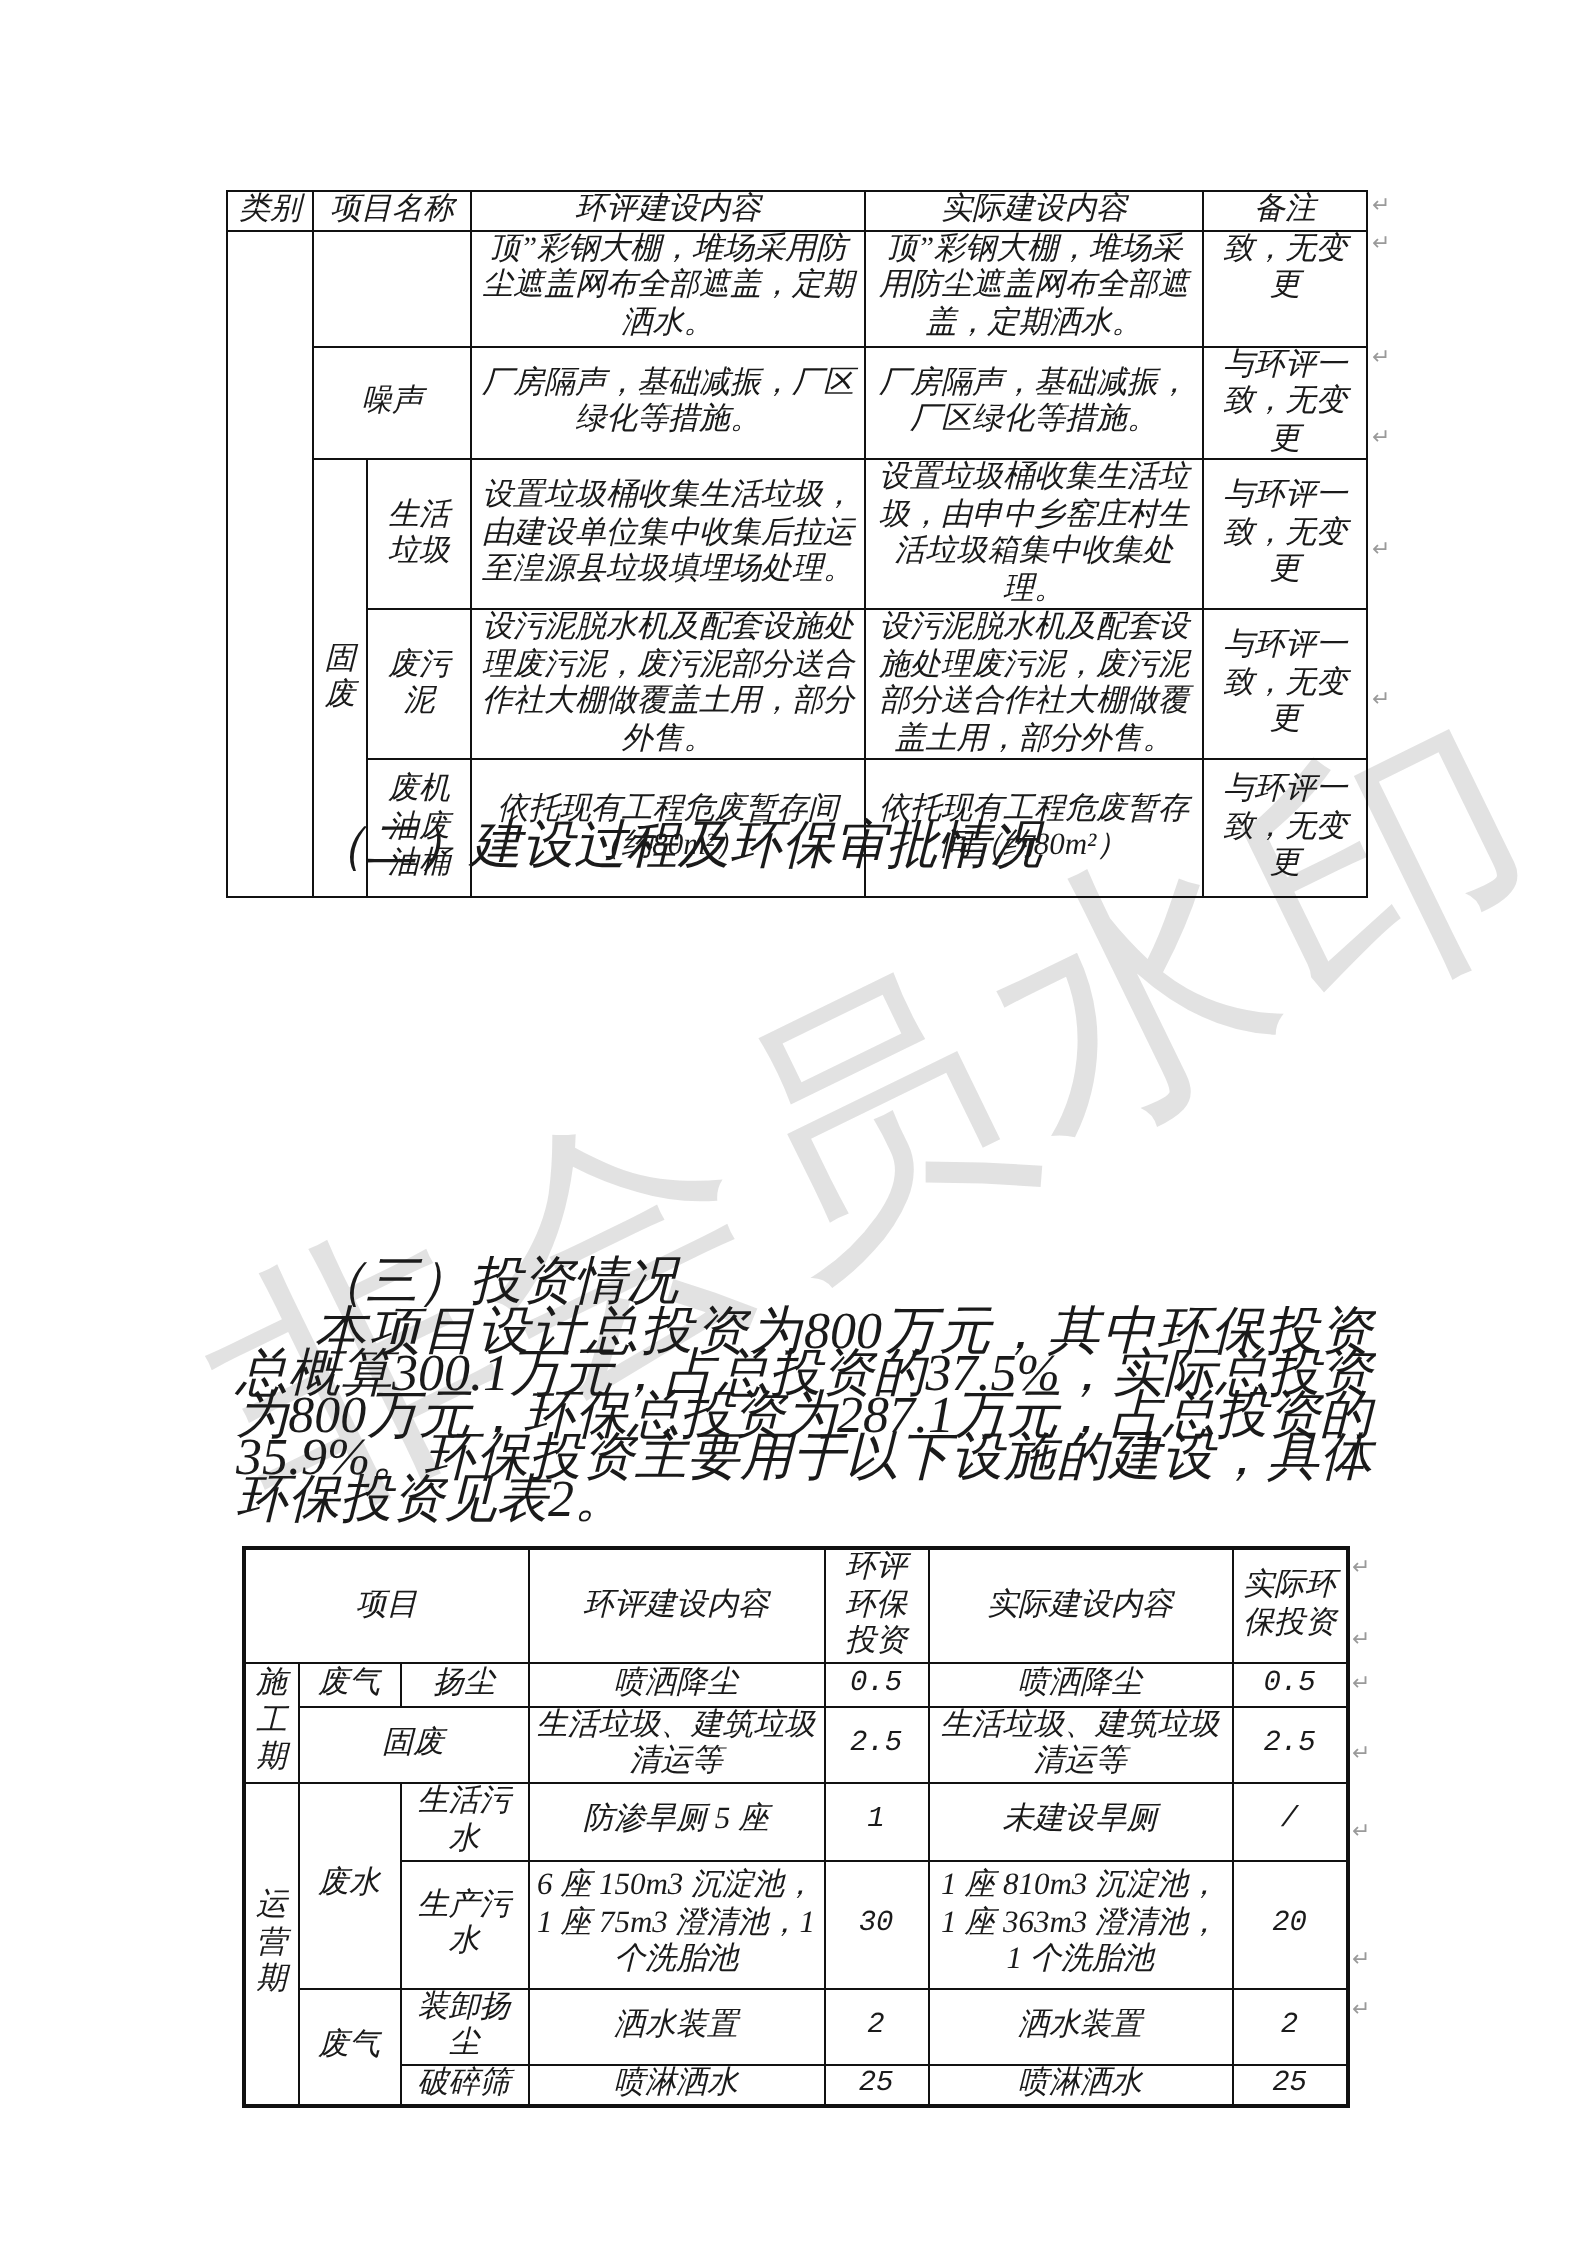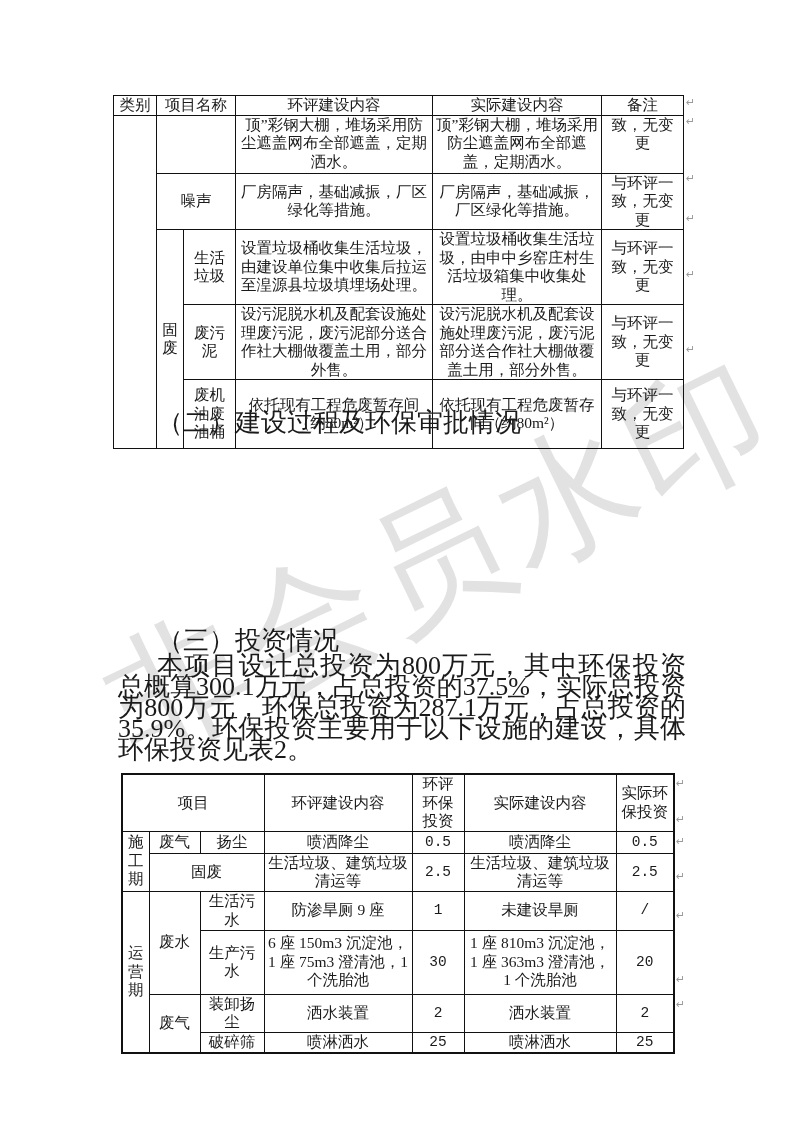--- a/index.html
+++ b/index.html
@@ -16,21 +16,21 @@
     position:absolute;
     left:40px;top:455px;width:800px;height:210px;
     line-height:210px;text-align:center;
     font-size:138px;letter-spacing:6px;
     color:#d9d9d9;opacity:.75;
     transform:rotate(-26deg);
     white-space:nowrap;
     z-index:0;
     user-select:none;
   }
-  .content{position:absolute;left:0;top:0;width:793px;height:1122px;z-index:1;}
+  .content{position:absolute;left:0;top:0;width:793px;height:1122px;z-index:1;font-style:italic;}
   
   table{border-collapse:collapse;table-layout:fixed;position:absolute;background:transparent;}
   #table1{left:113px;top:95px;width:570px;border:1.5px solid #111;}
   #table2{left:121px;top:773px;width:552px;border:2px solid #111;}
   td,th{
     border:1px solid #111;
     padding:0 3px;
     text-align:center;vertical-align:middle;
     font-weight:normal;
     font-size:15.5px;line-height:18.5px;
@@ -153,21 +153,21 @@
         <td colspan="2">固废</td>
         <td>生活垃圾、建筑垃圾清运等</td>
         <td class="num">2.5</td>
         <td>生活垃圾、建筑垃圾清运等</td>
         <td class="num">2.5</td>
       </tr>
       <tr style="height:39px">
         <td rowspan="4" class="phase">运营期</td>
         <td rowspan="2">废水</td>
         <td>生活污水</td>
-        <td>防渗旱厕 9 座</td>
+        <td>防渗旱厕 5 座</td>
         <td class="num">1</td>
         <td>未建设旱厕</td>
         <td class="num">/</td>
       </tr>
       <tr style="height:64px">
         <td>生产污水</td>
         <td>6 座 150m3 沉淀池，1 座 75m3 澄清池，1 个洗胎池</td>
         <td class="num">30</td>
         <td>1 座 810m3 沉淀池，1 座 363m3 澄清池，1 个洗胎池</td>
         <td class="num">20</td>

